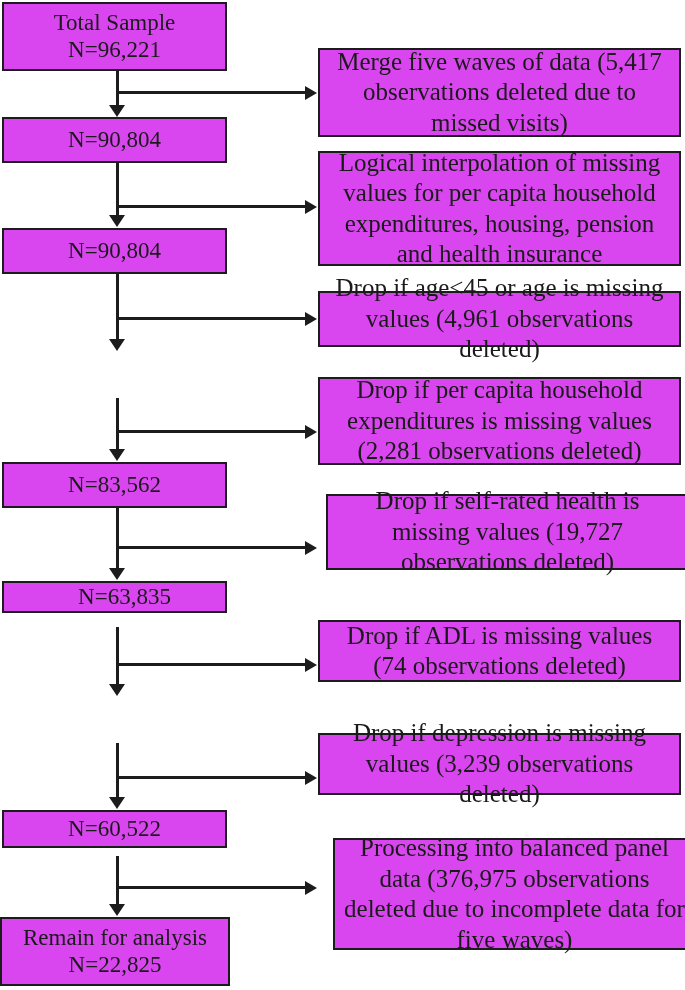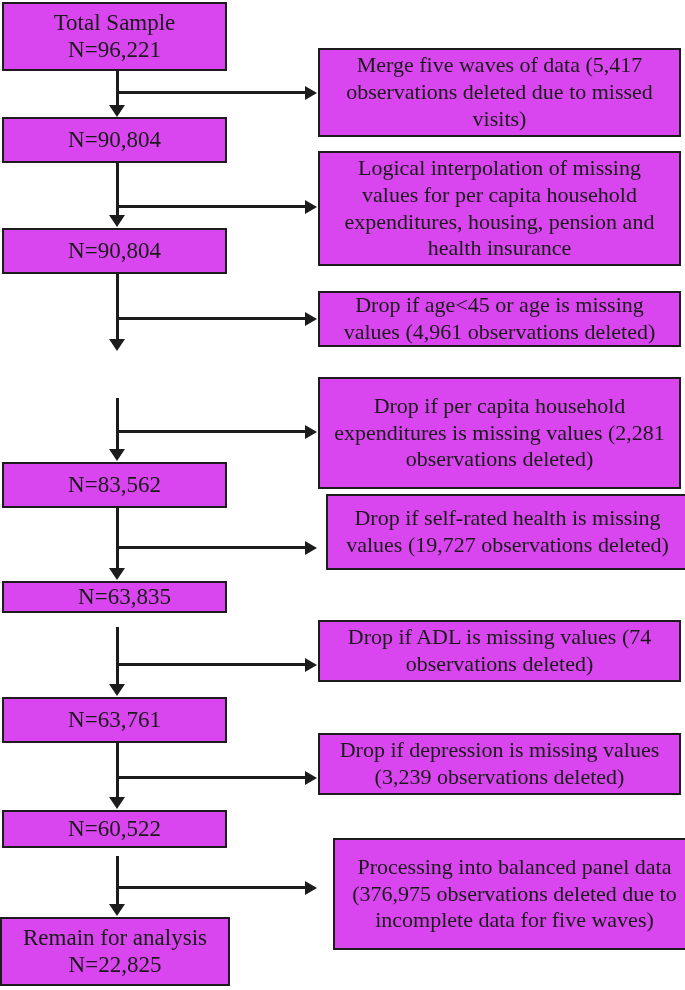--- a/index.html
+++ b/index.html
@@ -25,21 +25,21 @@
     flex-direction: column;
     align-items: center;
     justify-content: center;
     text-align: center;
     line-height: 1.16;
   }
   .left-box {
     font-size: 23px;
   }
   .right-box {
-    font-size: 22px;
+    font-size: 25px;
     padding: 0 8px;
     line-height: 1.22;
   }
   .node-line {
     display: block;
     white-space: nowrap;
   }
   .right-box .node-line {
     white-space: normal;
   }
@@ -90,23 +90,20 @@
 
 
   <div class="node-box left-box" style="left:2px; top:462px; width:225px; height:46px;">
     <span class="node-line">N=83,562</span>
   </div>
 
   <div class="node-box left-box" style="left:2px; top:581px; width:225px; height:32px;padding-left:20px;">
     <span class="node-line">N=63,835</span>
   </div>
 
-  <div class="node-box left-box" style="left:2px; top:697px; width:225px; height:46px;">
-    <span class="node-line">N=63,761</span>
-  </div>
 
   <div class="node-box left-box" style="left:2px; top:810px; width:225px; height:38px;">
     <span class="node-line">N=60,522</span>
   </div>
 
   <div class="node-box left-box" style="left:0; top:917px; width:230px; height:69px;">
     <span class="node-line">Remain for analysis</span>
     <span class="node-line">N=22,825</span>
   </div>
 
@@ -115,21 +112,21 @@
   </div>
 
   <div class="node-box right-box" style="left:318px; top:151px; width:363px; height:115px;">
     <span class="node-line">Logical interpolation of missing values for per capita household expenditures, housing, pension and health insurance</span>
   </div>
 
   <div class="node-box right-box" style="left:318px; top:291px; width:363px; height:56px;align-items:center;">
     <span class="node-line">Drop if age&lt;45 or age is missing values (4,961 observations deleted)</span>
   </div>
 
-  <div class="node-box right-box" style="left:318px; top:377px; width:363px; height:112px;">
+  <div class="node-box right-box" style="left:318px; top:377px; width:363px; height:88px;">
     <span class="node-line">Drop if per capita household expenditures is missing values (2,281 observations deleted)</span>
   </div>
 
   <div class="node-box right-box" style="left:326px; top:494px; width:363px; height:76px;align-items:flex-end;">
     <span class="node-line">Drop if self-rated health is missing values (19,727 observations deleted)</span>
   </div>
 
   <div class="node-box right-box" style="left:318px; top:620px; width:363px; height:62px;">
     <span class="node-line">Drop if ADL is missing values (74 observations deleted)</span>
   </div>

